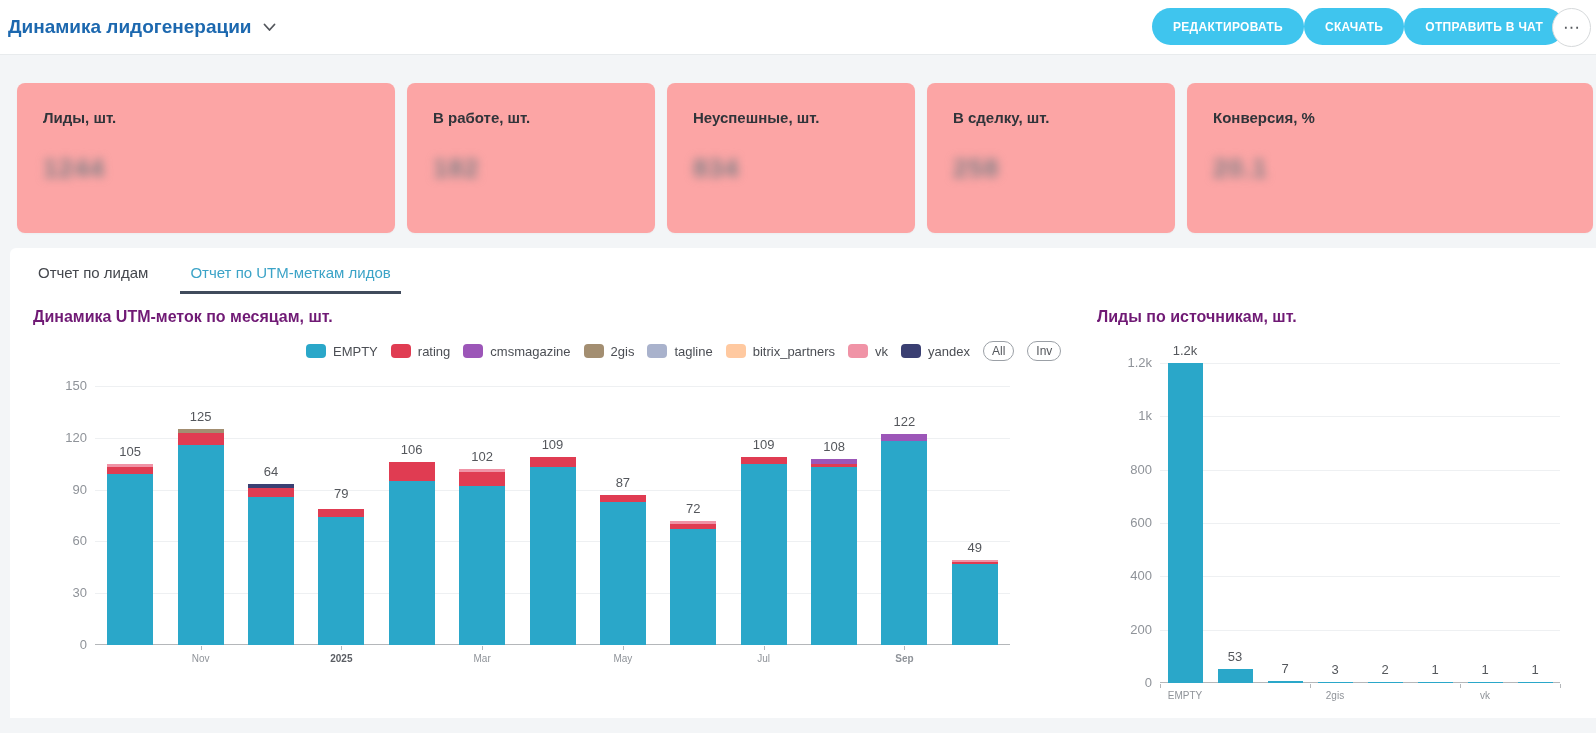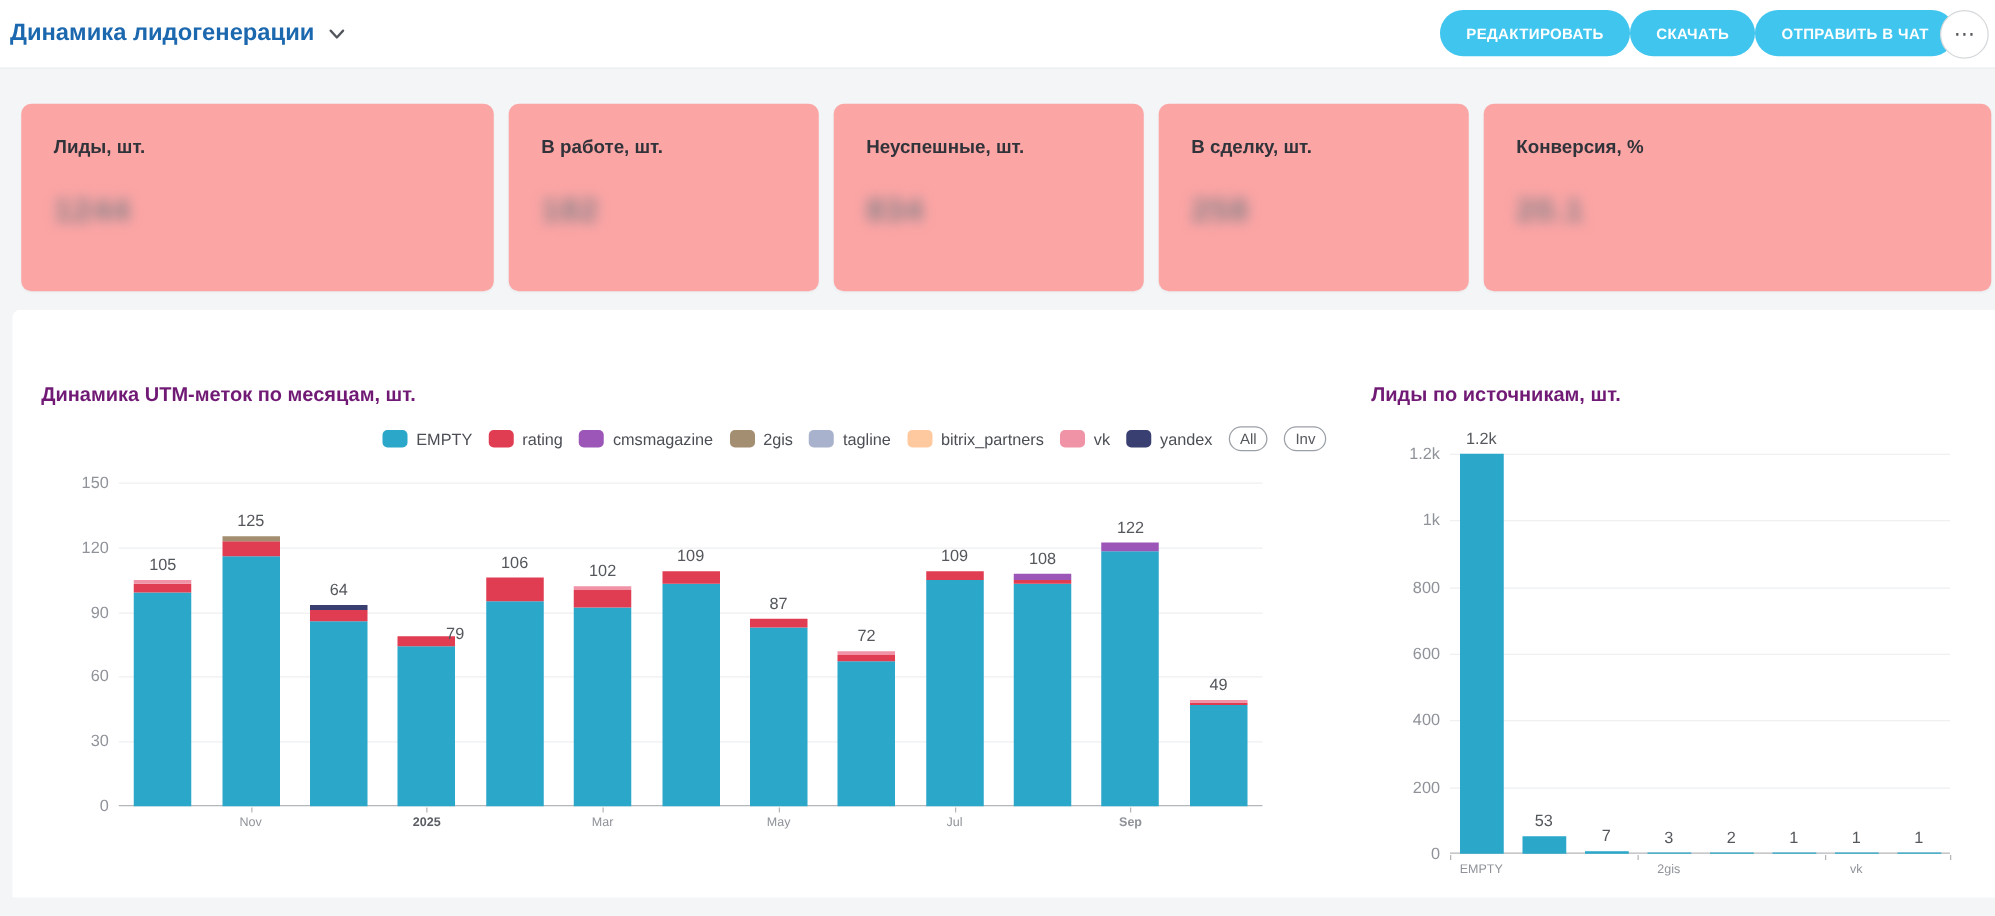--- a/index.html
+++ b/index.html
@@ -97,20 +97,24 @@
     <div class="kpi-label">В сделку, шт.</div>
     <div class="kpi-value">258</div>
   </div>
   <div class="card">
     <div class="kpi-label">Конверсия, %</div>
     <div class="kpi-value">20.1</div>
   </div>
 </div>
 
 <div class="panel">
+  <div class="tabbar">
+    <div class="tab">Отчет по лидам</div>
+    <div class="tab active">Отчет по UTM-меткам лидов</div>
+  </div>
 
   <div class="chart-title" id="utm-title">Динамика UTM-меток по месяцам, шт.</div>
   <div class="legend" id="utm-legend">
       <div class="legend-item">
         <div class="swatch" style="background: rgb(42, 167, 201);"></div>
         <div class="legend-label">EMPTY</div>
       </div>
       <div class="legend-item">
         <div class="swatch" style="background: rgb(224, 60, 82);"></div>
         <div class="legend-label">rating</div>
@@ -162,21 +166,21 @@
       <div class="seg" style="left: 82.5769px; width: 46px; bottom: 0px; height: 200.293px; background: rgb(42, 167, 201);"></div>
       <div class="seg" style="left: 82.5769px; width: 46px; bottom: 200.293px; height: 12.0867px; background: rgb(224, 60, 82);"></div>
       <div class="seg" style="left: 82.5769px; width: 46px; bottom: 212.38px; height: 3.45333px; background: rgb(163, 142, 113);"></div>
       <div class="vlab" style="left: 75.5769px; top: 23.1667px;">125</div>
       <div class="seg" style="left: 152.962px; width: 46px; bottom: 0px; height: 148.493px; background: rgb(42, 167, 201);"></div>
       <div class="seg" style="left: 152.962px; width: 46px; bottom: 148.493px; height: 8.63333px; background: rgb(224, 60, 82);"></div>
       <div class="seg" style="left: 152.962px; width: 46px; bottom: 157.127px; height: 3.45333px; background: rgb(58, 63, 114);"></div>
       <div class="vlab" style="left: 145.962px; top: 78.42px;">64</div>
       <div class="seg" style="left: 223.346px; width: 46px; bottom: 0px; height: 127.773px; background: rgb(42, 167, 201);"></div>
       <div class="seg" style="left: 223.346px; width: 46px; bottom: 127.773px; height: 8.63333px; background: rgb(224, 60, 82);"></div>
-      <div class="vlab" style="left: 216.346px; top: 113px; text-align: right;">79</div>
+      <div class="vlab" style="left: 216.346px; top: 100px;">79</div>
       <div class="seg" style="left: 293.731px; width: 46px; bottom: 0px; height: 164.033px; background: rgb(42, 167, 201);"></div>
       <div class="seg" style="left: 293.731px; width: 46px; bottom: 164.033px; height: 18.9933px; background: rgb(224, 60, 82);"></div>
       <div class="vlab" style="left: 286.731px; top: 55.9733px;">106</div>
       <div class="seg" style="left: 364.115px; width: 46px; bottom: 0px; height: 158.853px; background: rgb(42, 167, 201);"></div>
       <div class="seg" style="left: 364.115px; width: 46px; bottom: 158.853px; height: 13.8133px; background: rgb(224, 60, 82);"></div>
       <div class="seg" style="left: 364.115px; width: 46px; bottom: 172.667px; height: 3.45333px; background: rgb(240, 147, 166);"></div>
       <div class="vlab" style="left: 357.115px; top: 62.88px;">102</div>
       <div class="seg" style="left: 434.5px; width: 46px; bottom: 0px; height: 177.847px; background: rgb(42, 167, 201);"></div>
       <div class="seg" style="left: 434.5px; width: 46px; bottom: 177.847px; height: 10.36px; background: rgb(224, 60, 82);"></div>
       <div class="vlab" style="left: 427.5px; top: 50.7933px;">109</div>

